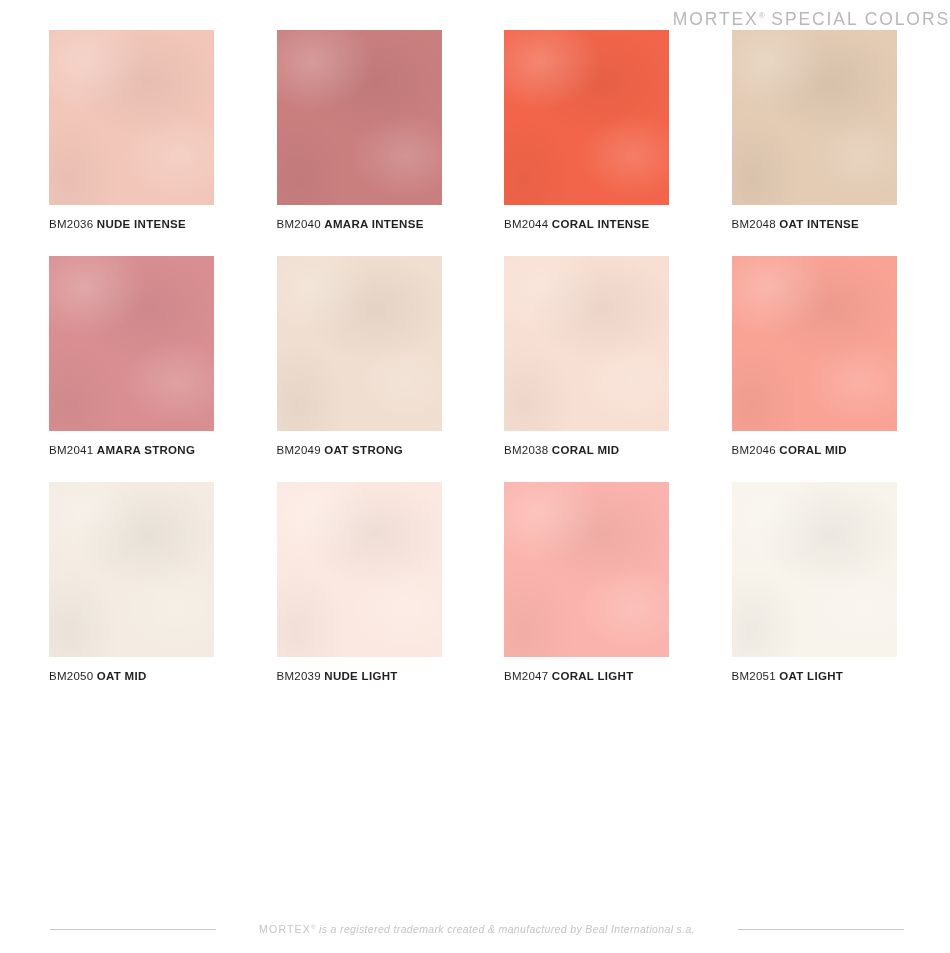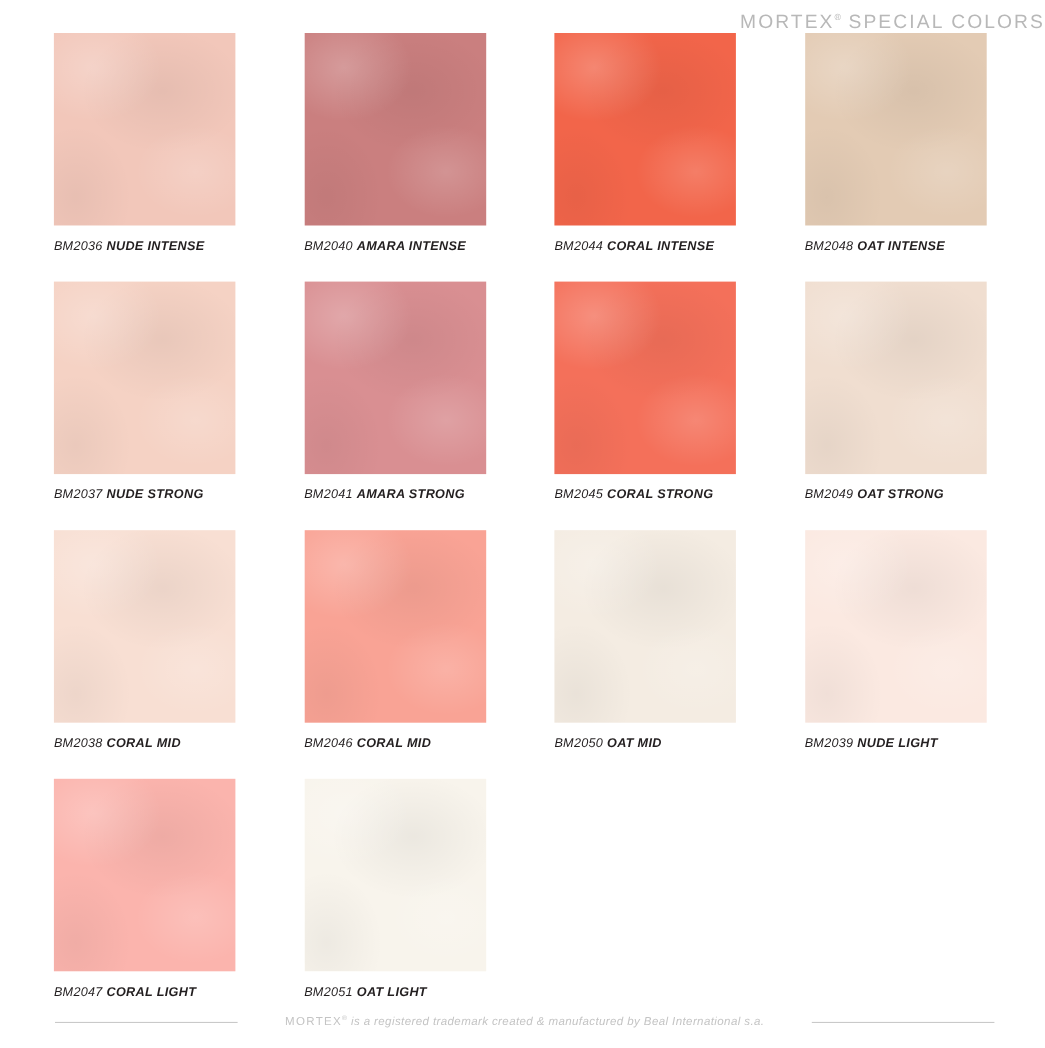--- a/index.html
+++ b/index.html
@@ -39,21 +39,20 @@
   }
 
   
   .swatch-grid {
     display: grid;
     grid-template-columns: repeat(4, 227.5px);
     grid-template-rows: repeat(4, 226px);
     padding-left: 49px;
     padding-right: 66px;
     box-sizing: content-box;
-    font-style: italic;
   }
   .swatch-cell {
     width: 227.5px;
     box-sizing: border-box;
   }
   .swatch-chip {
     width: 165px;
     height: 175px;
     position: relative;
     overflow: hidden;
@@ -140,30 +139,22 @@
     </div>
     <div class="swatch-cell">
       <div class="swatch-chip" style="background: rgb(242, 101, 74);"></div>
       <div class="swatch-label"><span class="swatch-code">BM2044</span> <span class="swatch-name">CORAL INTENSE</span></div>
     </div>
     <div class="swatch-cell">
       <div class="swatch-chip" style="background: rgb(227, 203, 180);"></div>
       <div class="swatch-label"><span class="swatch-code">BM2048</span> <span class="swatch-name">OAT INTENSE</span></div>
     </div>
     <div class="swatch-cell">
-      <div class="swatch-chip" style="background: rgb(245, 210, 196);"></div>
-      <div class="swatch-label"><span class="swatch-code">BM2037</span> <span class="swatch-name">NUDE STRONG</span></div>
-    </div>
-    <div class="swatch-cell">
       <div class="swatch-chip" style="background: rgb(217, 143, 146);"></div>
       <div class="swatch-label"><span class="swatch-code">BM2041</span> <span class="swatch-name">AMARA STRONG</span></div>
-    </div>
-    <div class="swatch-cell">
-      <div class="swatch-chip" style="background: rgb(244, 112, 90);"></div>
-      <div class="swatch-label"><span class="swatch-code">BM2045</span> <span class="swatch-name">CORAL STRONG</span></div>
     </div>
     <div class="swatch-cell">
       <div class="swatch-chip" style="background: rgb(240, 222, 208);"></div>
       <div class="swatch-label"><span class="swatch-code">BM2049</span> <span class="swatch-name">OAT STRONG</span></div>
     </div>
     <div class="swatch-cell">
       <div class="swatch-chip" style="background: rgb(248, 223, 211);"></div>
       <div class="swatch-label"><span class="swatch-code">BM2038</span> <span class="swatch-name">CORAL MID</span></div>
     </div>
     <div class="swatch-cell">

